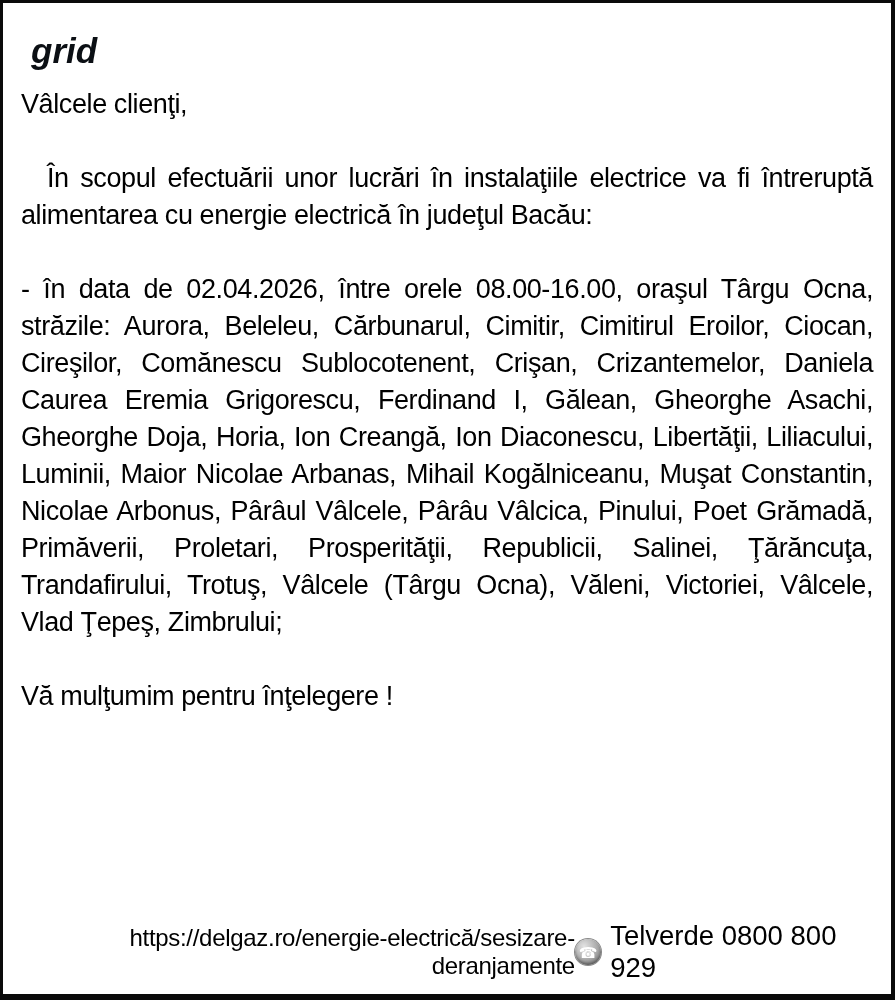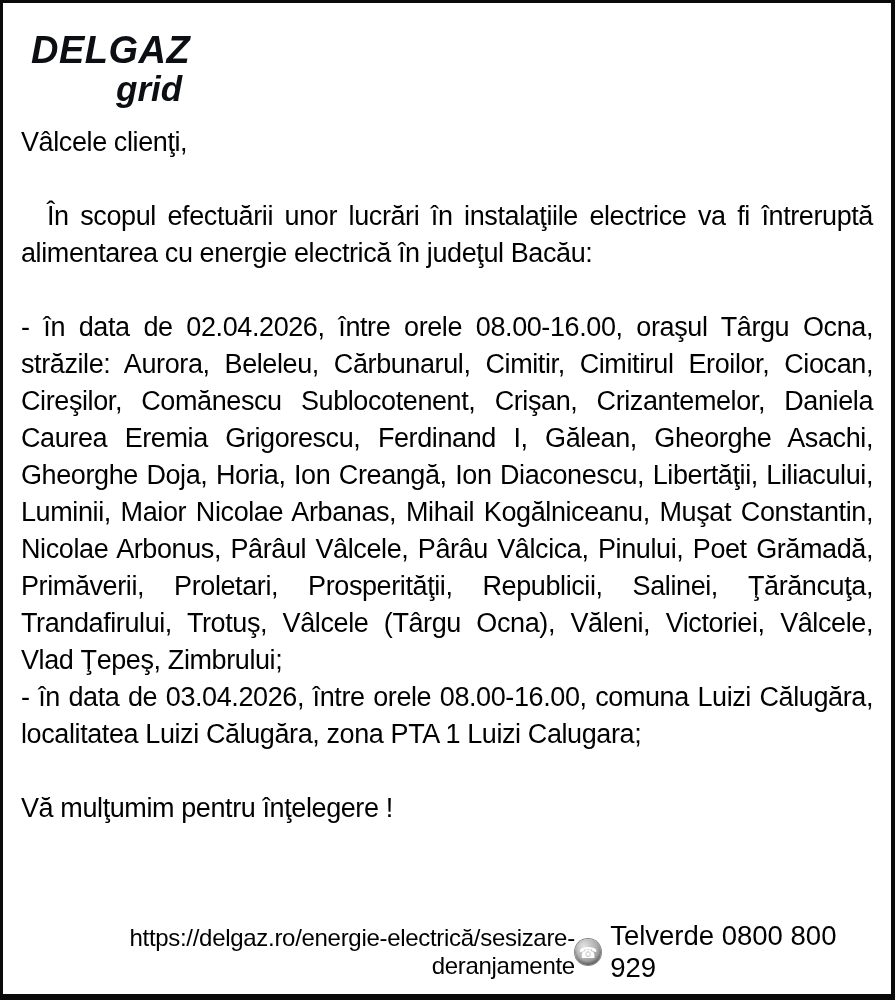--- a/index.html
+++ b/index.html
@@ -85,30 +85,28 @@
     font-size: 15px;
     line-height: 1;
   }
 </style>
 </head>
 <body>
 
 <div class="page">
 
   <div class="logo">
-    <div class="logo-main">DELGAZ</div>
     <div class="logo-sub">grid</div>
   </div>
 
   <div class="doc-text">
     <p class="salutation">Vâlcele clienţi,</p>
     <p class="intro">În scopul efectuării unor lucrări în instalaţiile electrice va fi întreruptă alimentarea cu energie electrică în judeţul Bacău:</p>
     <div>
       <p class="outage-item">- în data de 02.04.2026, între orele 08.00-16.00, oraşul Târgu Ocna, străzile: Aurora, Beleleu, Cărbunarul, Cimitir, Cimitirul Eroilor, Ciocan, Cireşilor, Comănescu Sublocotenent, Crişan, Crizantemelor, Daniela Caurea Eremia Grigorescu, Ferdinand I, Gălean, Gheorghe Asachi, Gheorghe Doja, Horia, Ion Creangă, Ion Diaconescu, Libertăţii, Liliacului, Luminii, Maior Nicolae Arbanas, Mihail Kogălniceanu, Muşat Constantin, Nicolae Arbonus, Pârâul Vâlcele, Pârâu Vâlcica, Pinului, Poet Grămadă, Primăverii, Proletari, Prosperităţii, Republicii, Salinei, Ţărăncuţa, Trandafirului, Trotuş, Vâlcele (Târgu Ocna), Văleni, Victoriei, Vâlcele, Vlad Ţepeş, Zimbrului;</p>
-      <p class="outage-item">- în data de 03.04.2026, între orele 08.00-16.00, comuna Luizi Călugăra, localitatea Luizi Călugăra, zona PTA 1 Luizi Calugara;</p>
     </div>
     <p class="closing">Vă mulţumim pentru înţelegere !</p>
   </div>
 
   <div class="page-footer">
     <span class="footer-url">https://delgaz.ro/energie-electrică/sesizare-deranjamente</span>
     <span class="telverde">
       <span class="phone-icon">☎</span>
       <span>Telverde 0800 800 929</span>
     </span>

